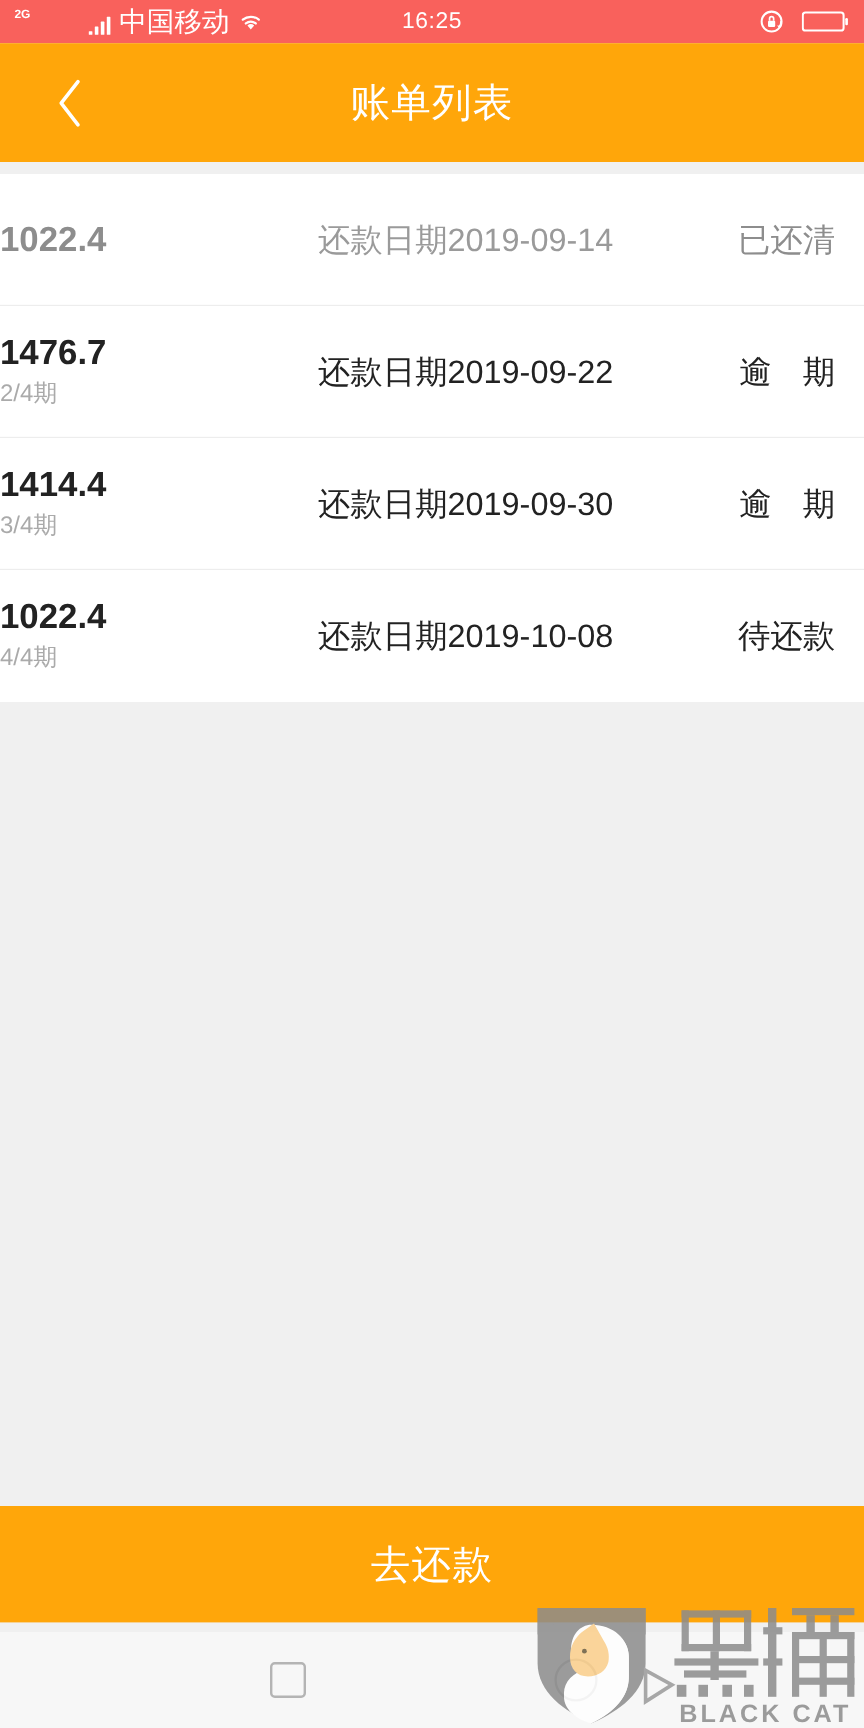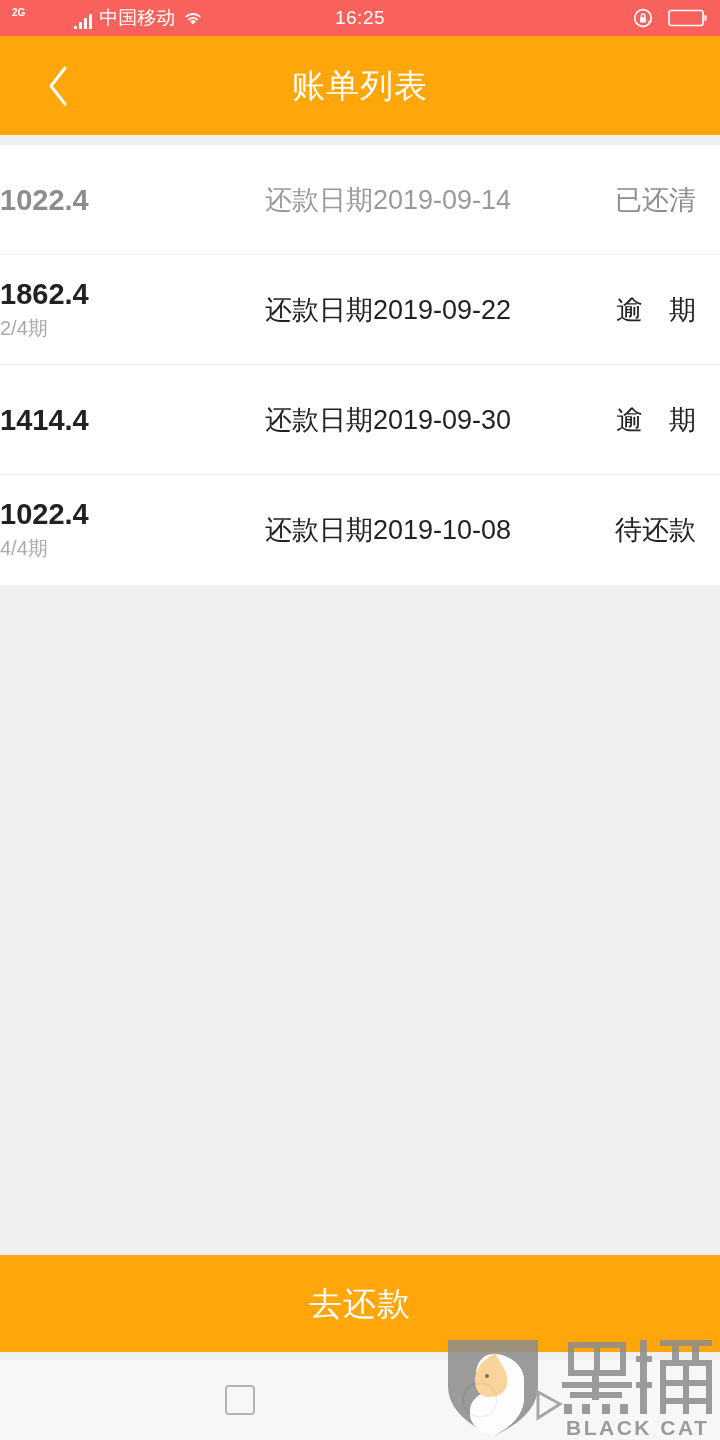--- a/index.html
+++ b/index.html
@@ -48,21 +48,21 @@
     margin-top: 1px;
     margin-right: 1px;
   }
   .bars { display: flex; align-items: flex-end; gap: 2px; height: 18px; }
   .bar { width: 3px; background: #ffffff; border-radius: 0.5px; }
   .bar.b0 { height: 3px; }
   .bar.b1 { height: 7px; }
   .bar.b2 { height: 11px; }
   .bar.b3 { height: 15px; }
   .carrier-name {
-    font-size: 19px;
+    font-size: 23px;
     line-height: 22px;
     letter-spacing: 0px;
     color: #ffffff;
   }
   .wifi-icon { width: 22px; height: 18px; display: block; }
   #status-center {
     position: absolute;
     left: 0; right: 0;
     text-align: center;
     font-size: 19px;
@@ -300,30 +300,31 @@
     <div class="bill-row paid">
       <div class="col-amount">
         <span class="amount-value">1022.4</span>
       </div>
       <div class="col-date">还款日期2019-09-14</div>
       <div class="col-status">已还清</div>
     </div>
 
     <div class="bill-row overdue">
       <div class="col-amount">
-        <span class="amount-value">1862.4</span>
+        <span class="amount-value">1476.7</span>
         <span class="amount-term">2/4期</span>
       </div>
       <div class="col-date">还款日期2019-09-22</div>
       <div class="col-status"><span class="status-spread"><span>逾</span><span class="sp"></span><span>期</span></span></div>
     </div>
 
     <div class="bill-row overdue">
       <div class="col-amount">
         <span class="amount-value">1414.4</span>
+        <span class="amount-term">3/4期</span>
       </div>
       <div class="col-date">还款日期2019-09-30</div>
       <div class="col-status"><span class="status-spread"><span>逾</span><span class="sp"></span><span>期</span></span></div>
     </div>
 
     <div class="bill-row pending">
       <div class="col-amount">
         <span class="amount-value">1022.4</span>
         <span class="amount-term">4/4期</span>
       </div>

